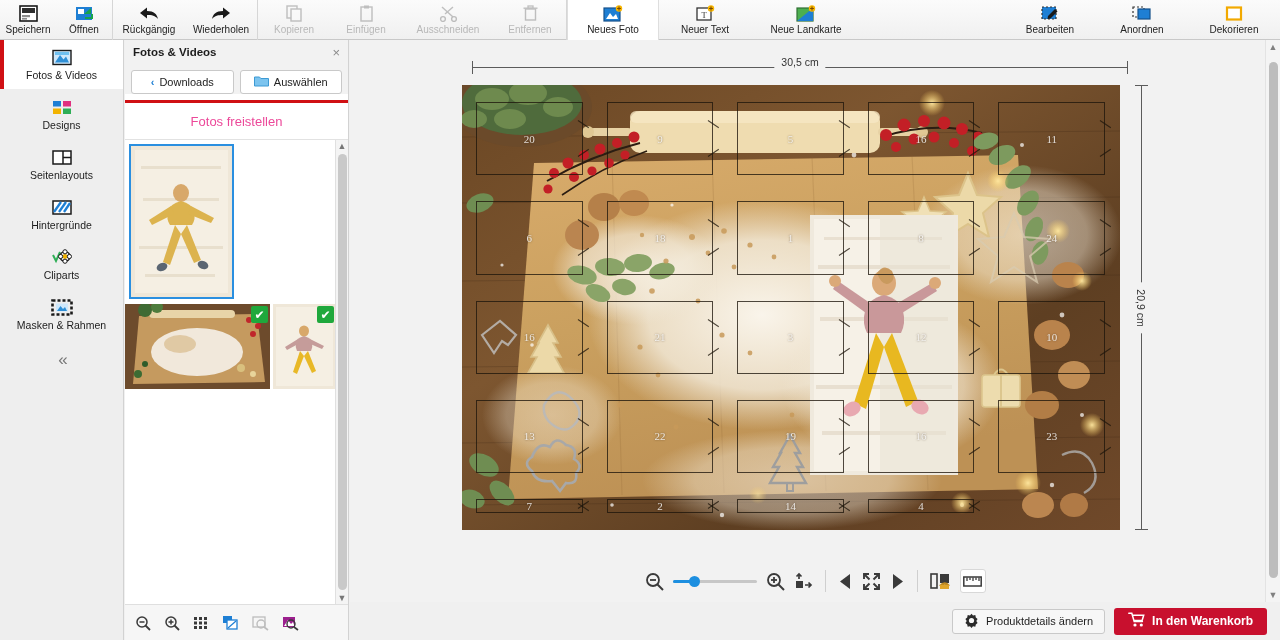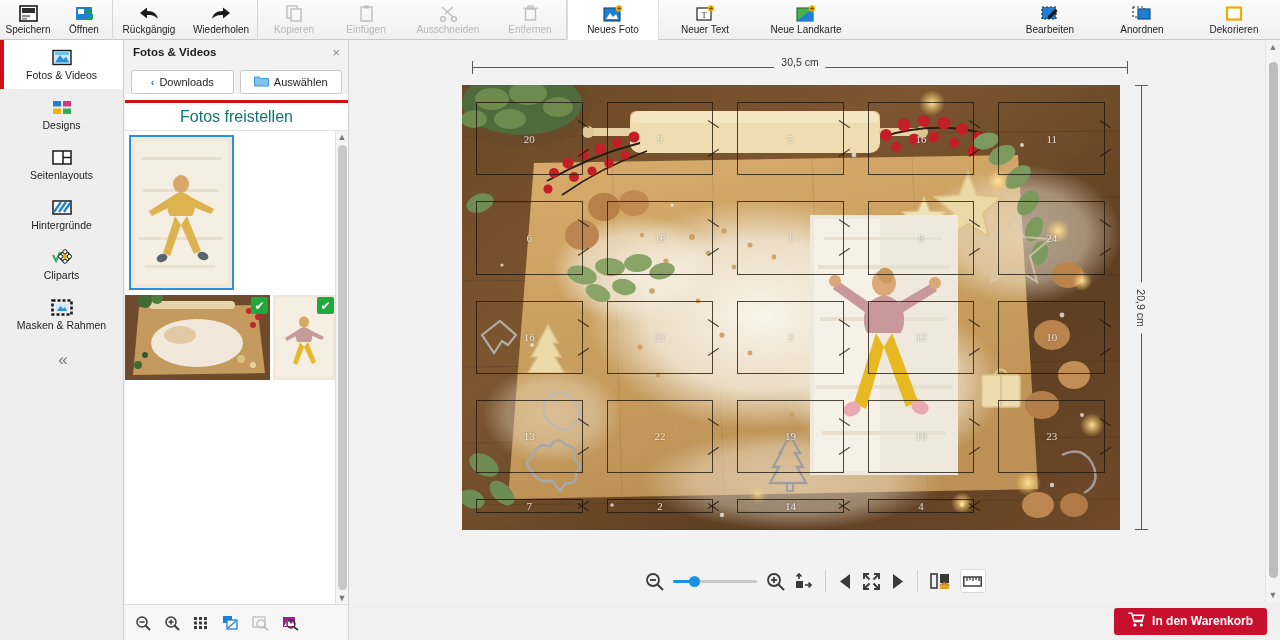--- a/index.html
+++ b/index.html
@@ -67,22 +67,22 @@
   .panel-title { font-weight:bold; font-size:11.5px; color:#1d1d1d; }
   .panel-x { margin-left:auto; font-size:13px; color:#8a8a8a; cursor:pointer; line-height:1;}
   .panel-btnrow { display:flex; gap:6px; padding:6px 6px 0 6px; background:#f2f2f2;}
   .pbtn {
     flex:1; height:24px; background:#fff; border:1px solid #c9c9c9; border-radius:3px;
     display:flex; align-items:center; justify-content:center; gap:5px;
     font-size:11px; cursor:pointer;
   }
   .red-underline { height:3px; background:#d01014; margin:6px 0 0 0; }
   .freistellen {
-    height:28px; display:flex; align-items:center; justify-content:center;
-    font-size:16px; color:#0f766e; background:#fff; border-bottom:1px solid #e2e2e2;
+    height:37px; display:flex; align-items:center; justify-content:center;
+    font-size:13px; color:#ec4899; background:#fff; border-bottom:1px solid #e2e2e2;
     cursor:pointer;
   }
   .thumbs { position:relative; flex:1; background:#fff; overflow:hidden; }
   .thumb-scroll { position:absolute; right:0; top:0; width:13px; height:100%;
      background:#f4f4f4; border-left:1px solid #e0e0e0; }
   .sb-arrow { height:12px; display:flex; align-items:center; justify-content:center;
      font-size:9px; color:#777; }
   .sb-thumb { position:absolute; left:2px; width:9px; top:14px; bottom:14px;
      background:#c9c9c9; border-radius:5px; }
   .big-thumb {
@@ -1012,20 +1012,29 @@
     </div>
 
     <div class="stage-sb">
       <div class="sb-a">▲</div>
       <div class="sb-t"></div>
       <div class="sb-a" style="position:absolute;bottom:0;width:100%;">▼</div>
     </div>
   </div>
 
   <div class="bottombar">
+    <div class="btn-grey">
+      <span>
+        <svg width="15" height="15" viewBox="0 0 15 15">
+          <path d="M7.5 0.8 l1.5 1.8 2.3 -.5 .5 2.3 1.8 1.5 -1.3 2 1.3 2 -1.8 1.5 -.5 2.3 -2.3 -.5 -1.5 1.8 -1.5 -1.8 -2.3 .5 -.5 -2.3 -1.8 -1.5 1.3 -2 -1.3 -2 1.8 -1.5 .5 -2.3 2.3 .5 Z" fill="#2b2b2b"></path>
+          <circle cx="7.5" cy="7.5" r="2.6" fill="#f7f7f7"></circle>
+        </svg>
+      </span>
+      <span>Produktdetails ändern</span>
+    </div>
     <div class="btn-red">
       <span>
         <svg width="17" height="15" viewBox="0 0 17 15">
           <path d="M0.8 1.2 h3 l2.4 8.3 h8.2" fill="none" stroke="#fff" stroke-width="1.5" stroke-linecap="round"></path>
           <path d="M4.4 3.3 h11.3 l-1.6 5.2 H5.9" fill="none" stroke="#fff" stroke-width="1.5"></path>
           <circle cx="7" cy="13" r="1.6" fill="#fff"></circle>
           <circle cx="13.3" cy="13" r="1.6" fill="#fff"></circle>
         </svg>
       </span>
       <span>In den Warenkorb</span>

